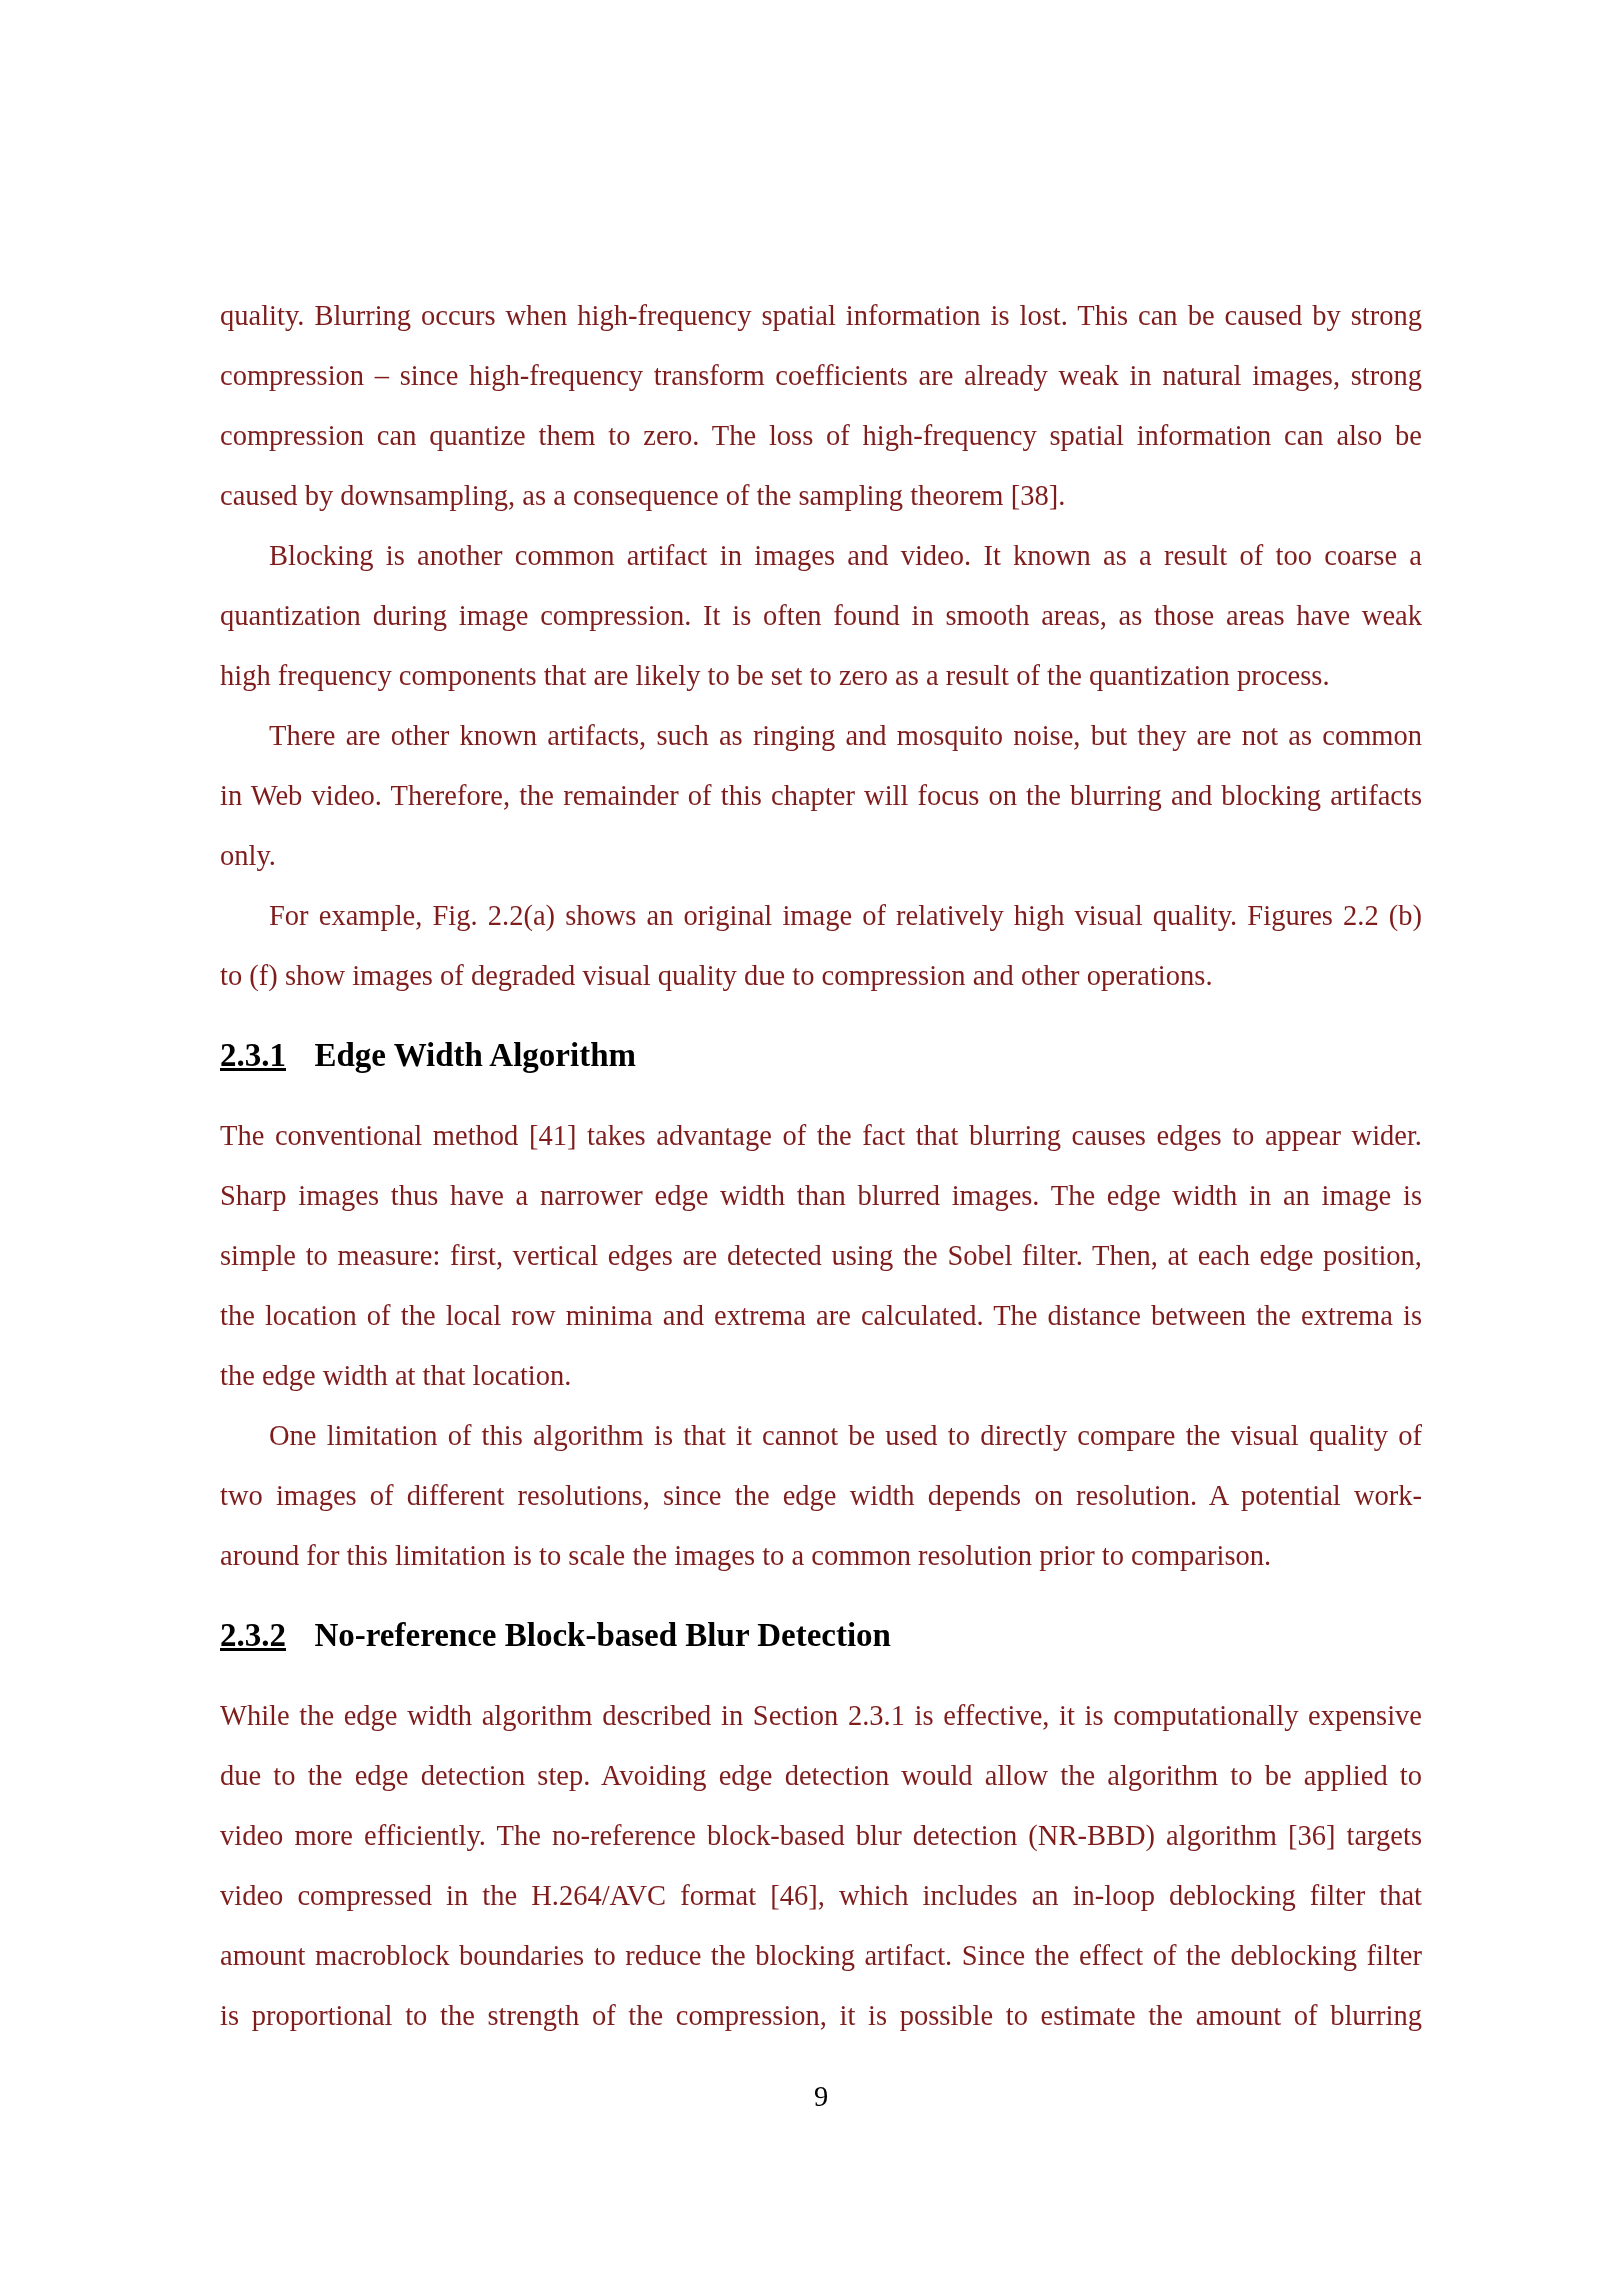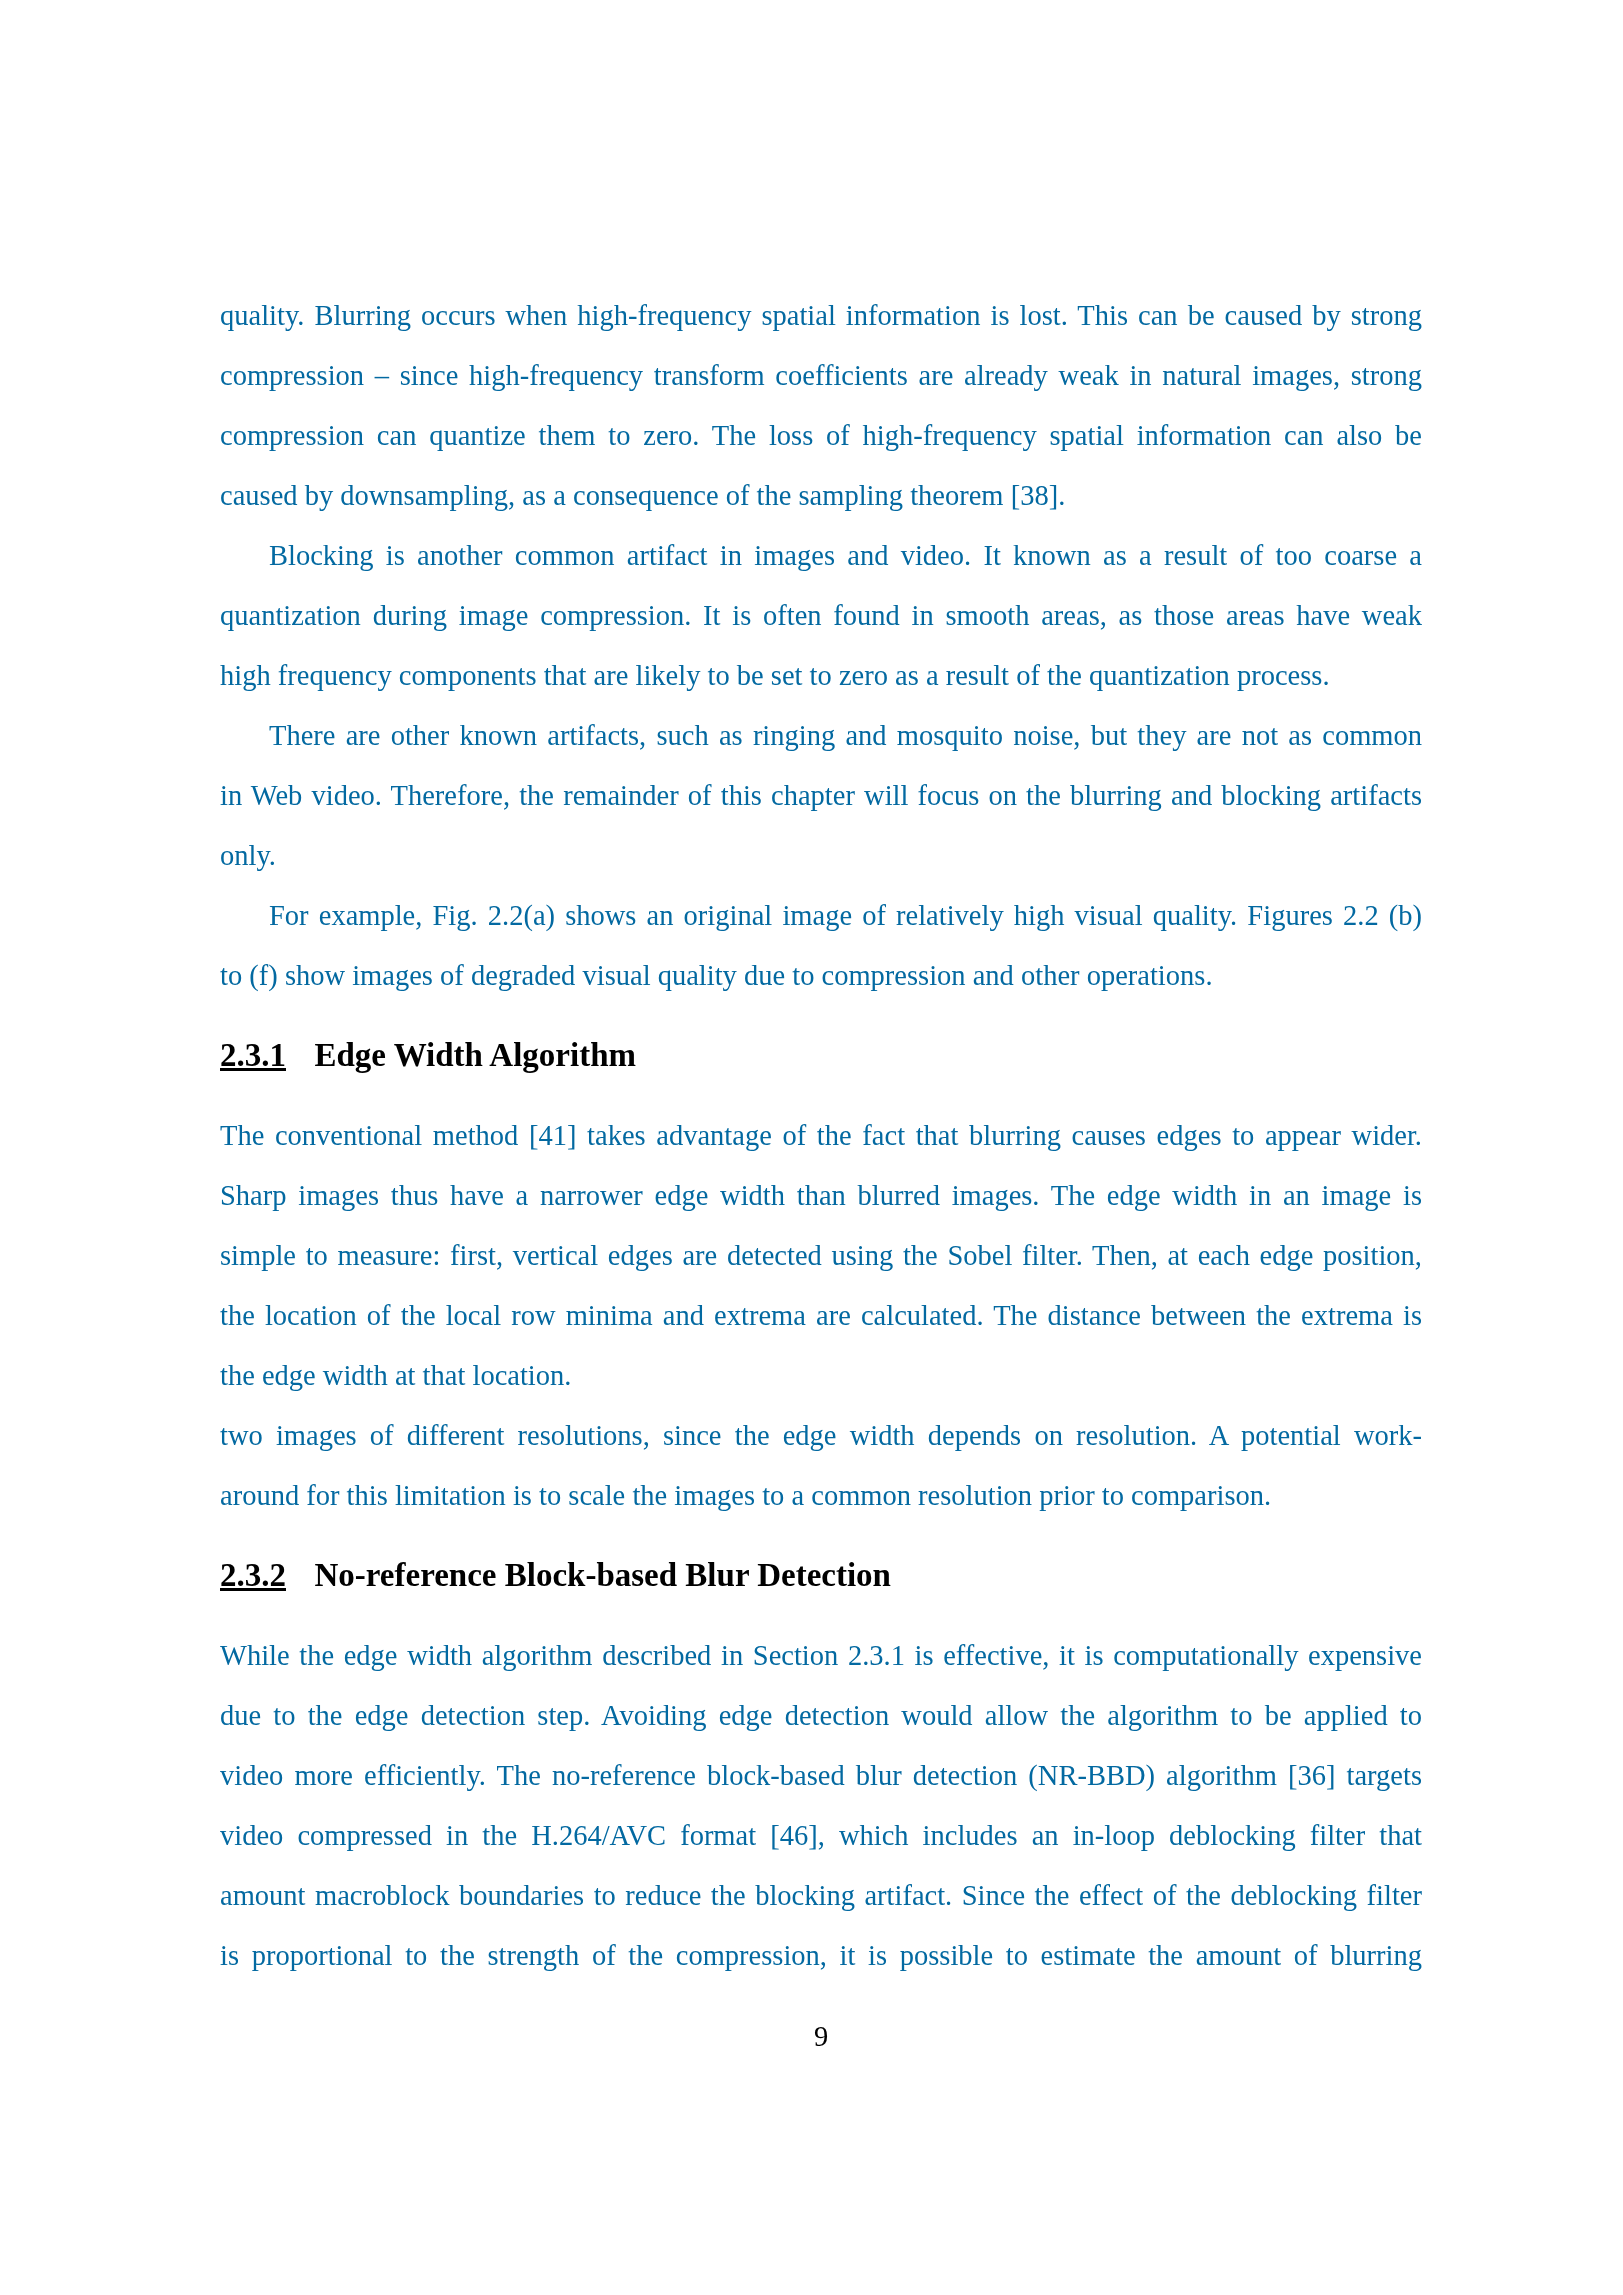--- a/index.html
+++ b/index.html
@@ -21,21 +21,21 @@
     left: 220px;
     top: 286px;
     width: 1202px;
   }
   .line {
     font-size: 28.5px;
     line-height: 60px;
     height: 60px;
     text-align: justify;
     text-align-last: justify;
-    color: #0369a1;
+    color: #7f1d1d;
   }
   .line.last {
     text-align: left;
     text-align-last: left;
   }
   .line.indent {
     text-indent: 49px;
   }
   .heading {
     font-size: 33px;
@@ -89,20 +89,21 @@
       </div>
       <div class="heading"><span class="sec-num">2.3.1</span><span>Edge Width Algorithm</span></div>
       <div>
         <div class="line">The conventional method [41] takes advantage of the fact that blurring causes edges to appear wider.</div>
         <div class="line">Sharp images thus have a narrower edge width than blurred images. The edge width in an image is</div>
         <div class="line">simple to measure: first, vertical edges are detected using the Sobel filter. Then, at each edge position,</div>
         <div class="line">the location of the local row minima and extrema are calculated. The distance between the extrema is</div>
         <div class="line last">the edge width at that location.</div>
       </div>
       <div>
+        <div class="line indent">One limitation of this algorithm is that it cannot be used to directly compare the visual quality of</div>
         <div class="line">two images of different resolutions, since the edge width depends on resolution. A potential work-</div>
         <div class="line last">around for this limitation is to scale the images to a common resolution prior to comparison.</div>
       </div>
       <div class="heading"><span class="sec-num">2.3.2</span><span>No-reference Block-based Blur Detection</span></div>
       <div>
         <div class="line">While the edge width algorithm described in Section 2.3.1 is effective, it is computationally expensive</div>
         <div class="line">due to the edge detection step. Avoiding edge detection would allow the algorithm to be applied to</div>
         <div class="line">video more efficiently. The no-reference block-based blur detection (NR-BBD) algorithm [36] targets</div>
         <div class="line">video compressed in the H.264/AVC format [46], which includes an in-loop deblocking filter that</div>
         <div class="line">amount macroblock boundaries to reduce the blocking artifact. Since the effect of the deblocking filter</div>

